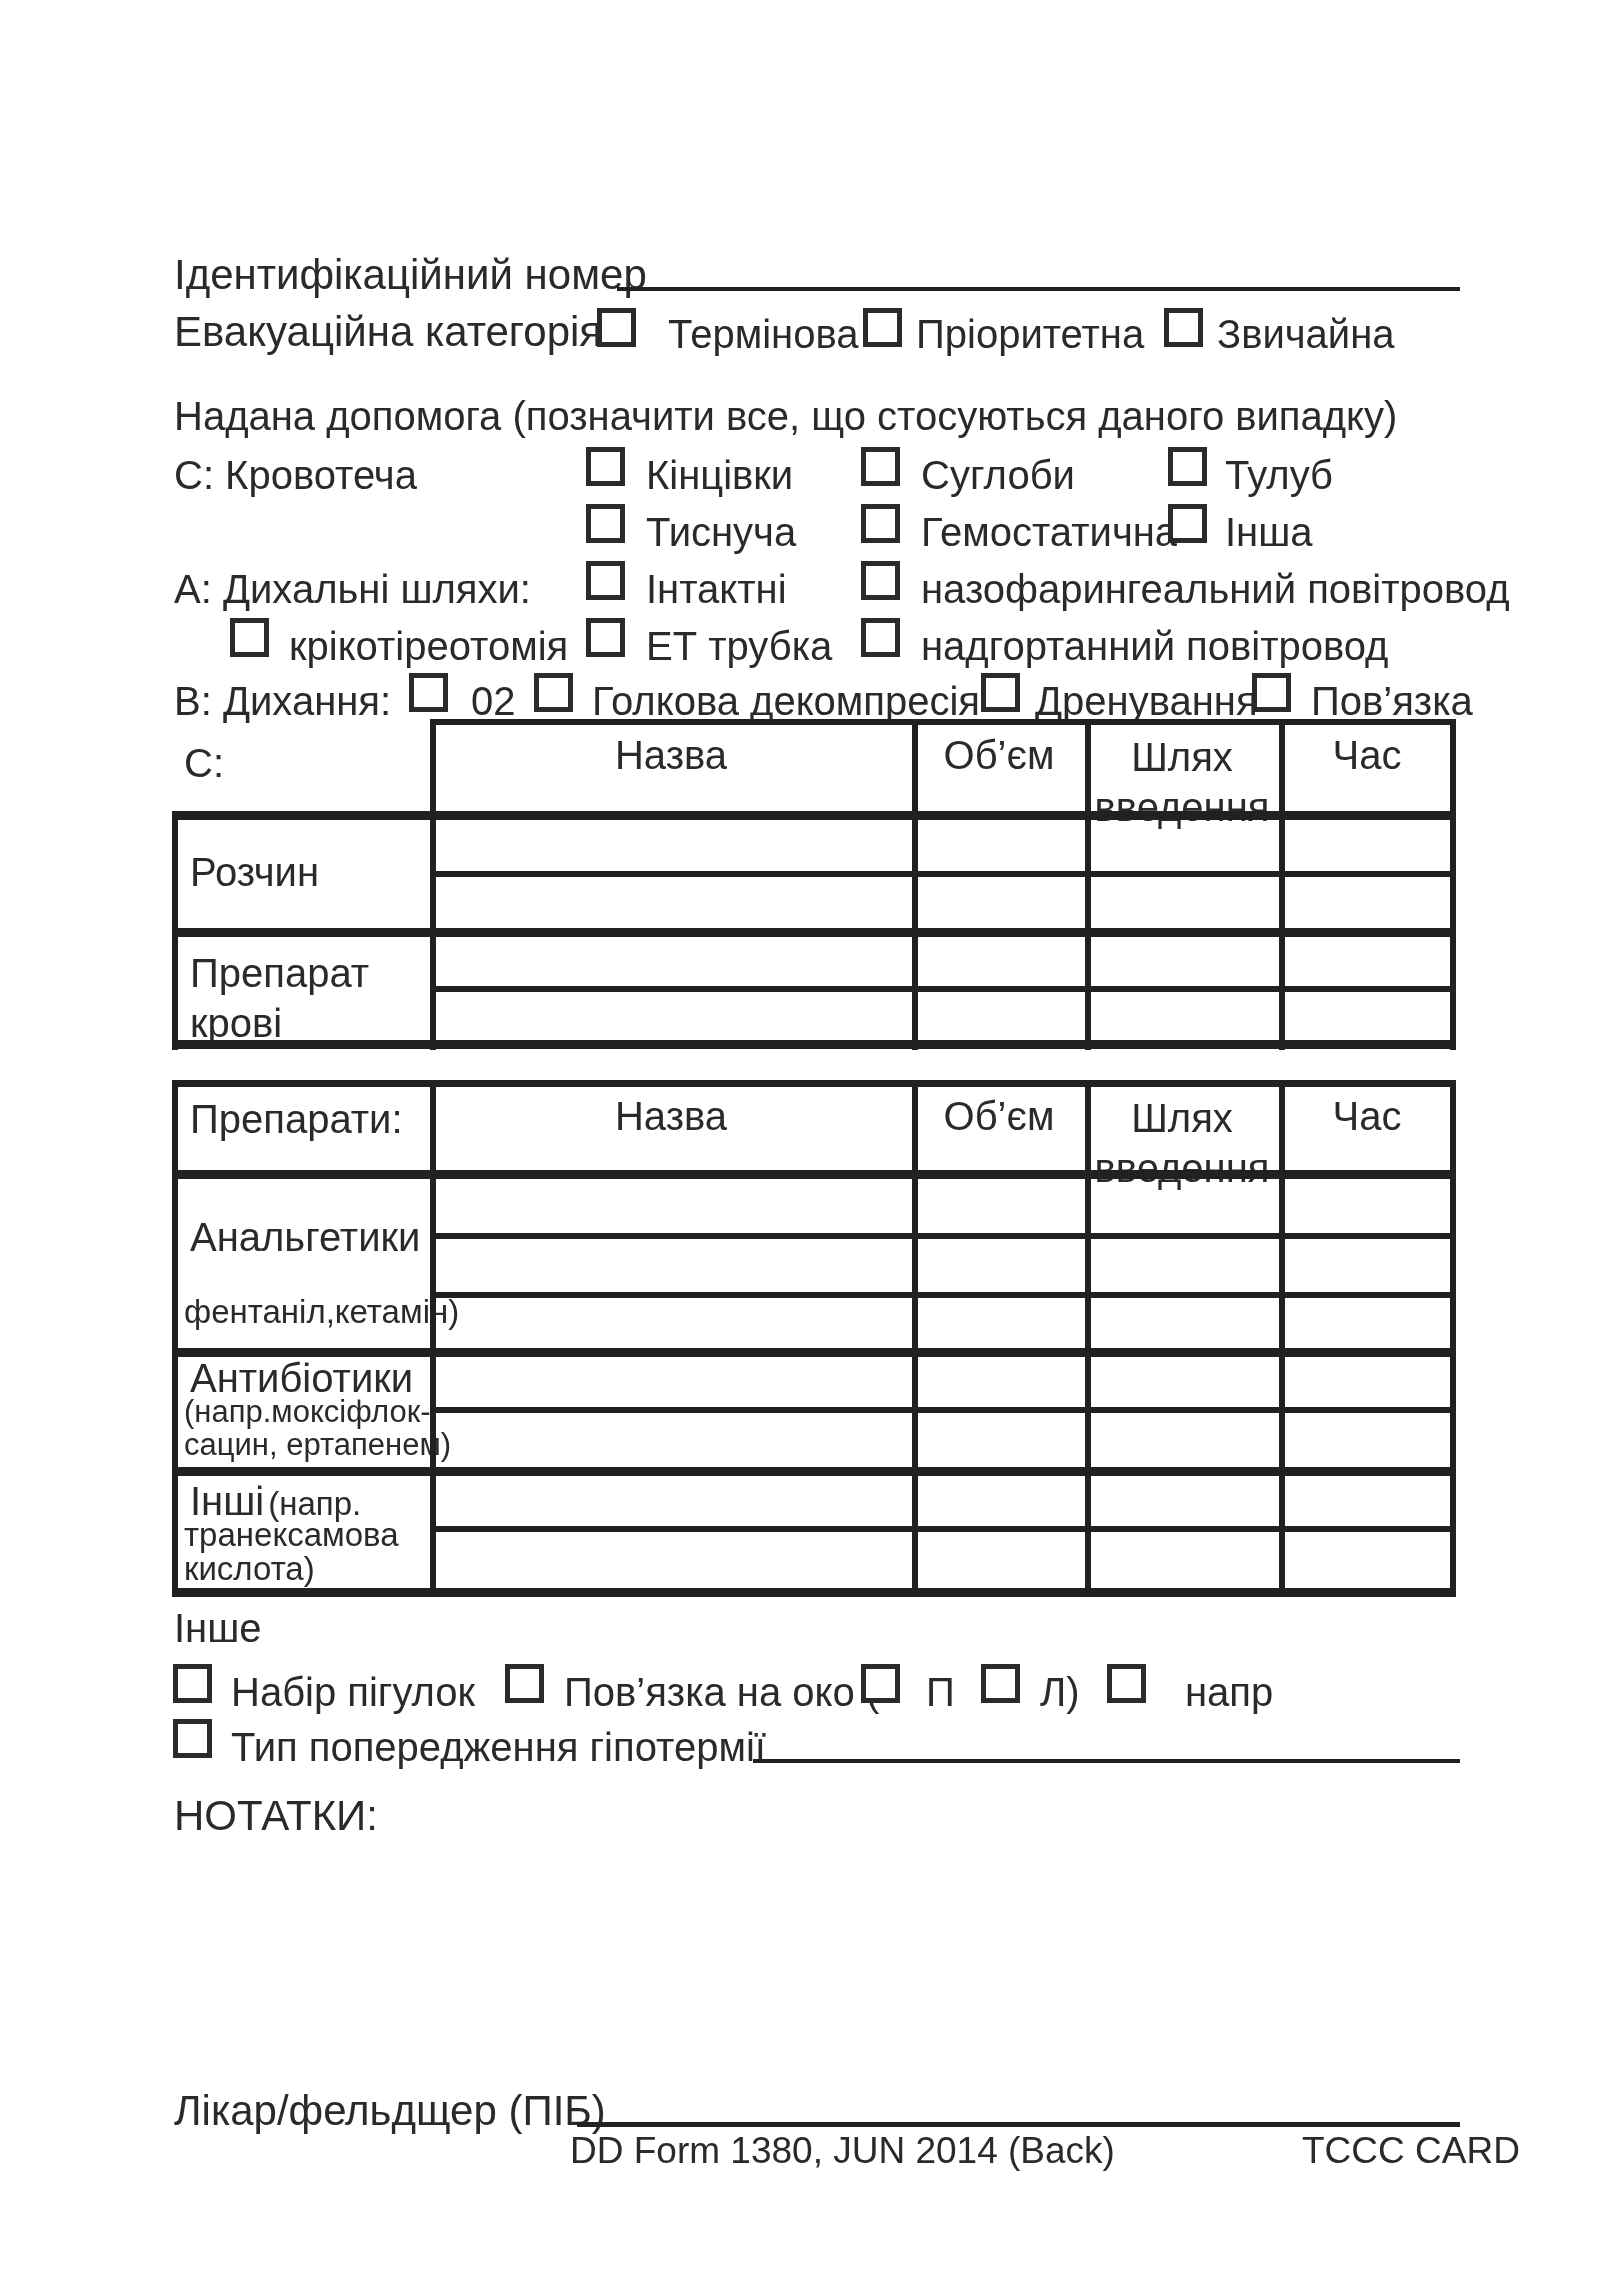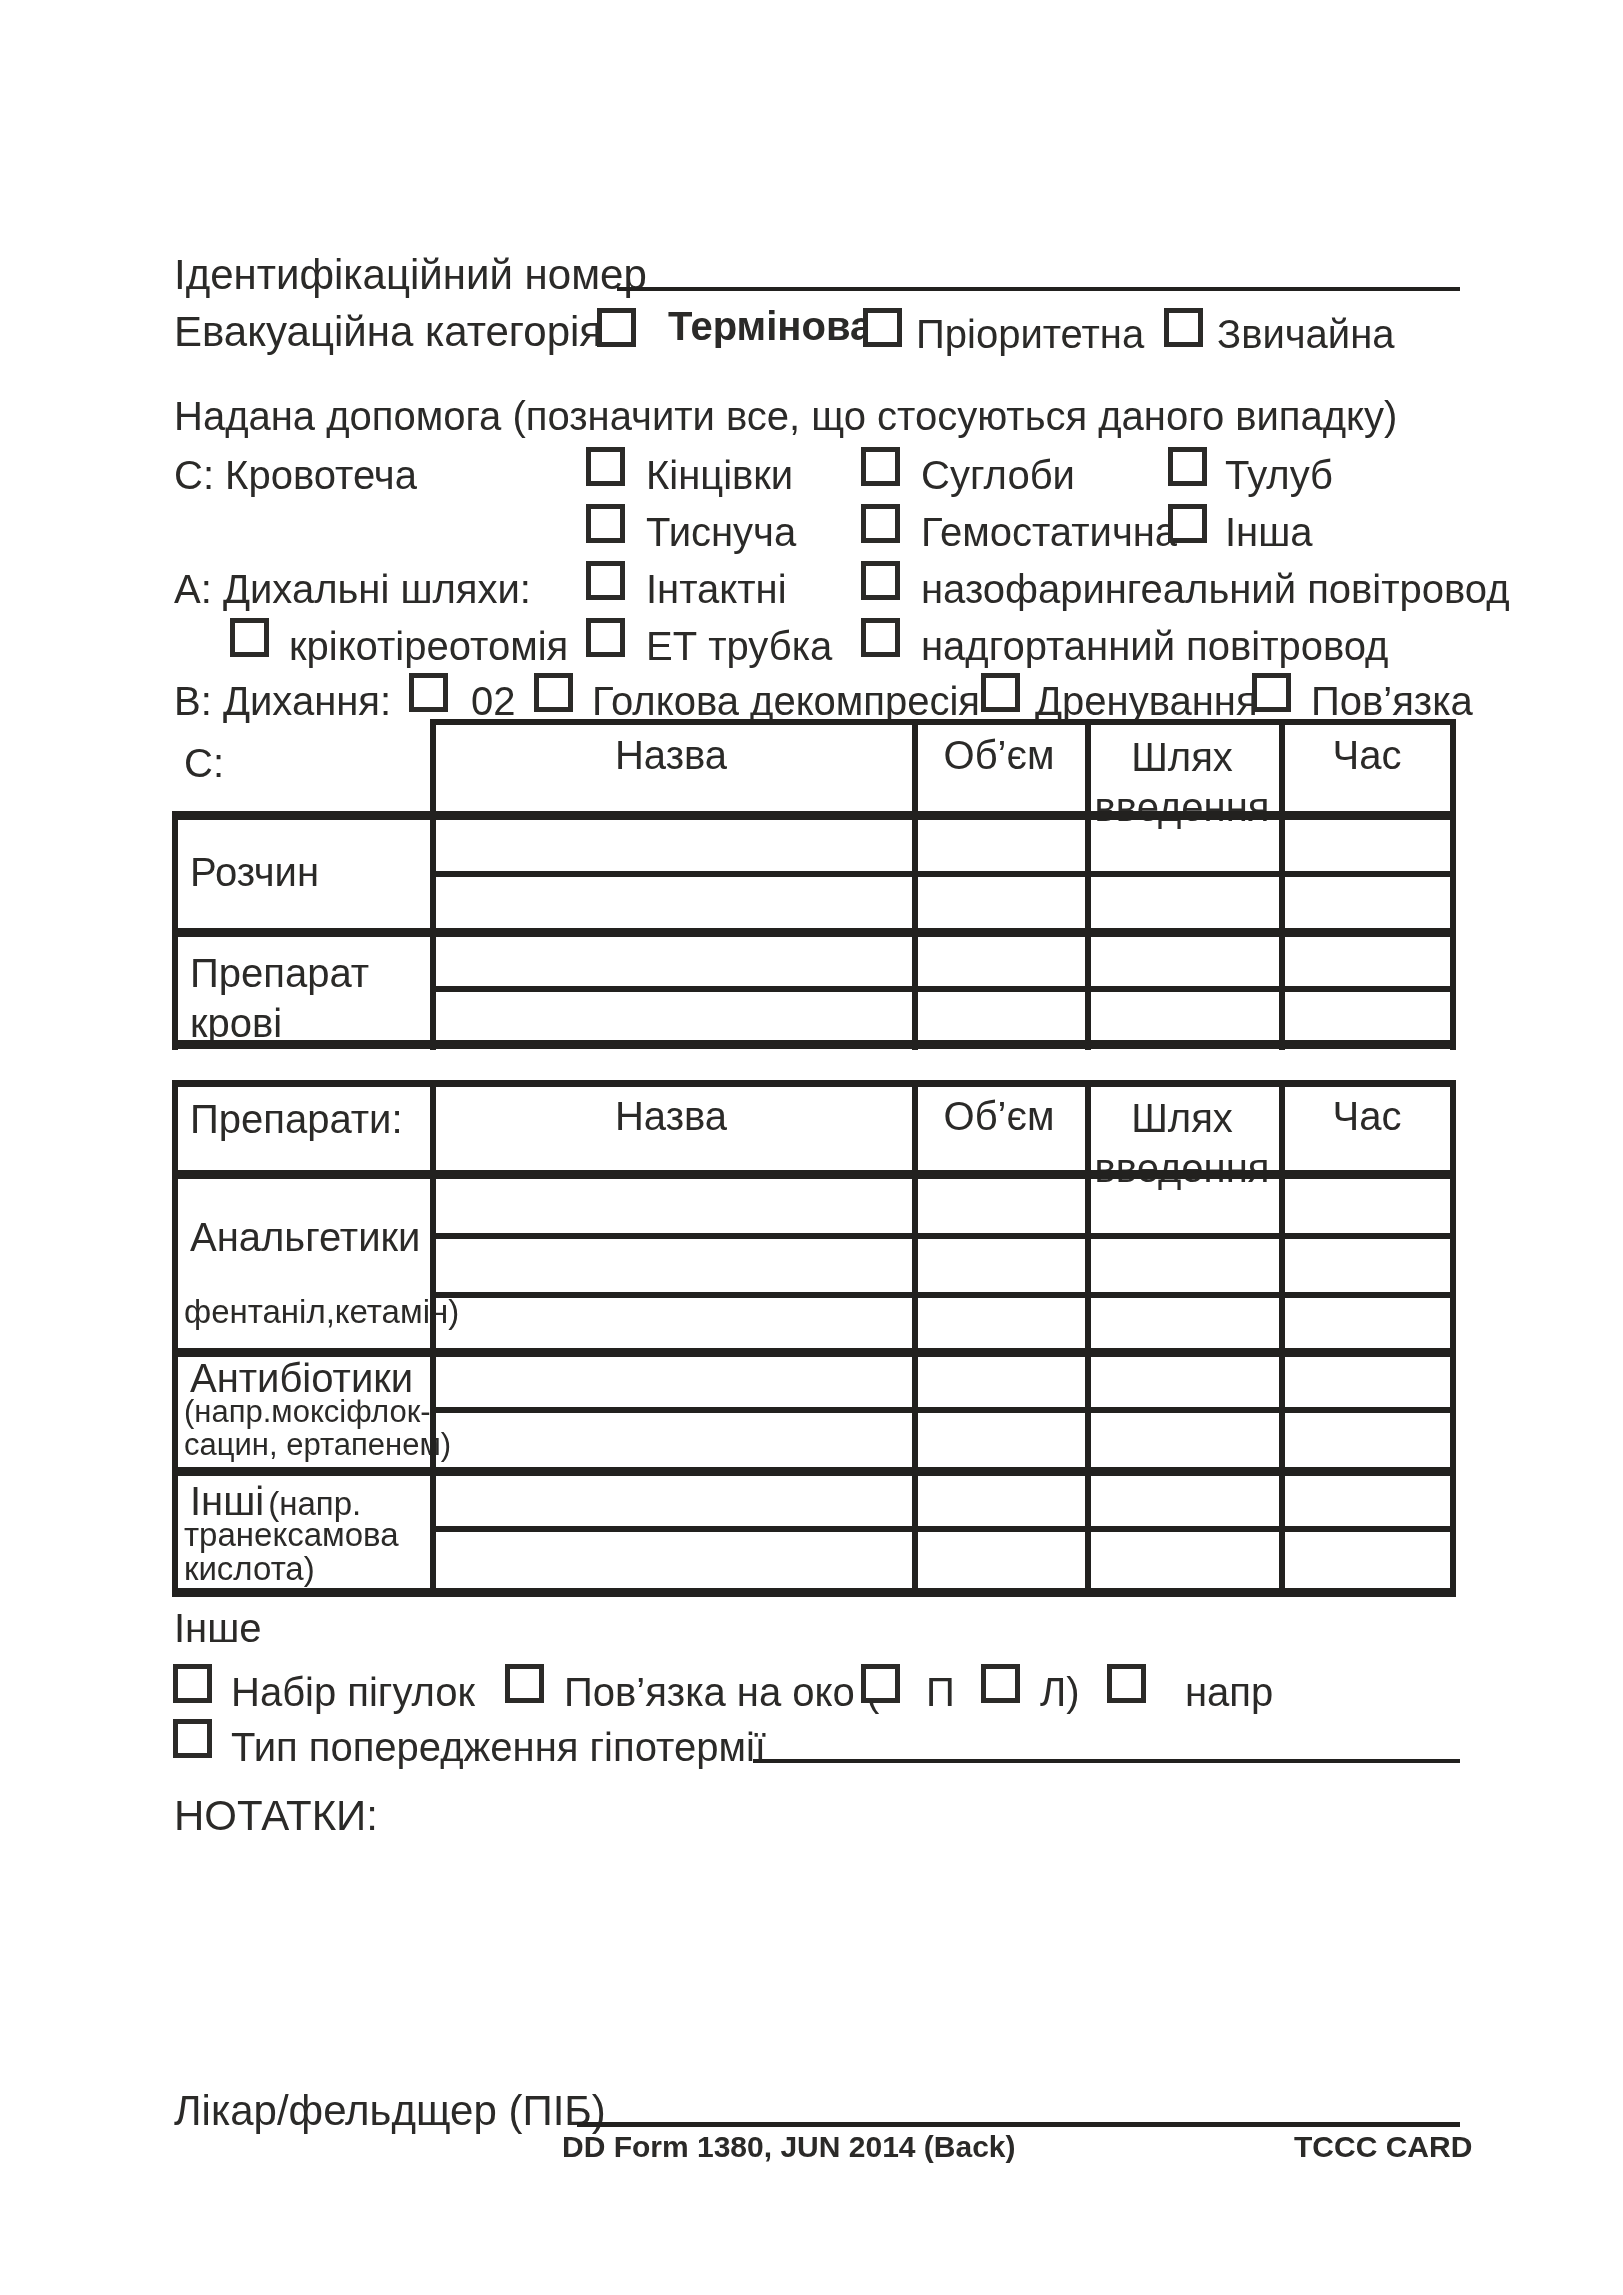--- a/index.html
+++ b/index.html
@@ -4,21 +4,21 @@
 <style>
   html,body{margin:0;padding:0;background:#ffffff;}
   #page{position:relative;width:1624px;height:2296px;background:#ffffff;overflow:hidden;
         font-family:"Liberation Sans",sans-serif;color:#2b2a28;}
   .t{position:absolute;white-space:nowrap;color:#2b2a28;line-height:1.18;}
   .f60{font-size:56px;font-weight:bold;line-height:1;}
   .f46{font-size:42px;}
   .f44{font-size:40px;}
   .f36{font-size:33px;}
   .f34{font-size:31px;}
-  .fb36{font-size:30px;font-weight:bold;}
+  .fb36{font-size:37px;font-weight:normal;margin-left:8px;}
   .wrap{white-space:normal;line-height:1.25;}
   .ctr{text-align:center;}
   .bar{position:absolute;left:39px;top:69px;width:1546px;height:138px;background:#2f2e2c;
        display:flex;align-items:flex-end;justify-content:space-between;
        padding:0 136px 16.5px 127px;box-sizing:border-box;}
   .bar .t{position:static;color:#ffffff;}
   .cb{position:absolute;width:39px;height:39px;border:5.5px solid #2b2a28;background:#ffffff;box-sizing:border-box;}
   .ln{position:absolute;background:#22211f;}
   .cell{position:absolute;background:transparent;}
 </style>
@@ -26,21 +26,21 @@
 <body>
 
 <div id="page">
 
 
   <div class="t f46" style="left:174px;top:250px;">Ідентифікаційний номер</div>
   <div class="ln" style="left:617px;top:287px;width:843px;height:3.7px;"></div>
 
   <div class="t f46" style="left:174px;top:307px;">Евакуаційна категорія:</div>
   <div class="cb" style="left:597px;top:308px;"></div>
-  <div class="t f44" style="left:668px;top:303px;font-weight:bold;">Термінова</div>
+  <div class="t f44" style="left:668px;top:311px;">Термінова</div>
   <div class="cb" style="left:863px;top:308px;"></div>
   <div class="t f44" style="left:916px;top:311px;">Пріоритетна</div>
   <div class="cb" style="left:1164px;top:308px;"></div>
   <div class="t f44" style="left:1217px;top:311px;">Звичайна</div>
 
   <div class="t f44" style="left:174px;top:393px;">Надана допомога (позначити все, що стосуються даного випадку)</div>
 
   <div class="t f44" style="left:174px;top:452px;">С: Кровотеча</div>
   <div class="cb" style="left:586px;top:447px;"></div>
   <div class="t f44" style="left:646px;top:452px;">Кінцівки</div>

